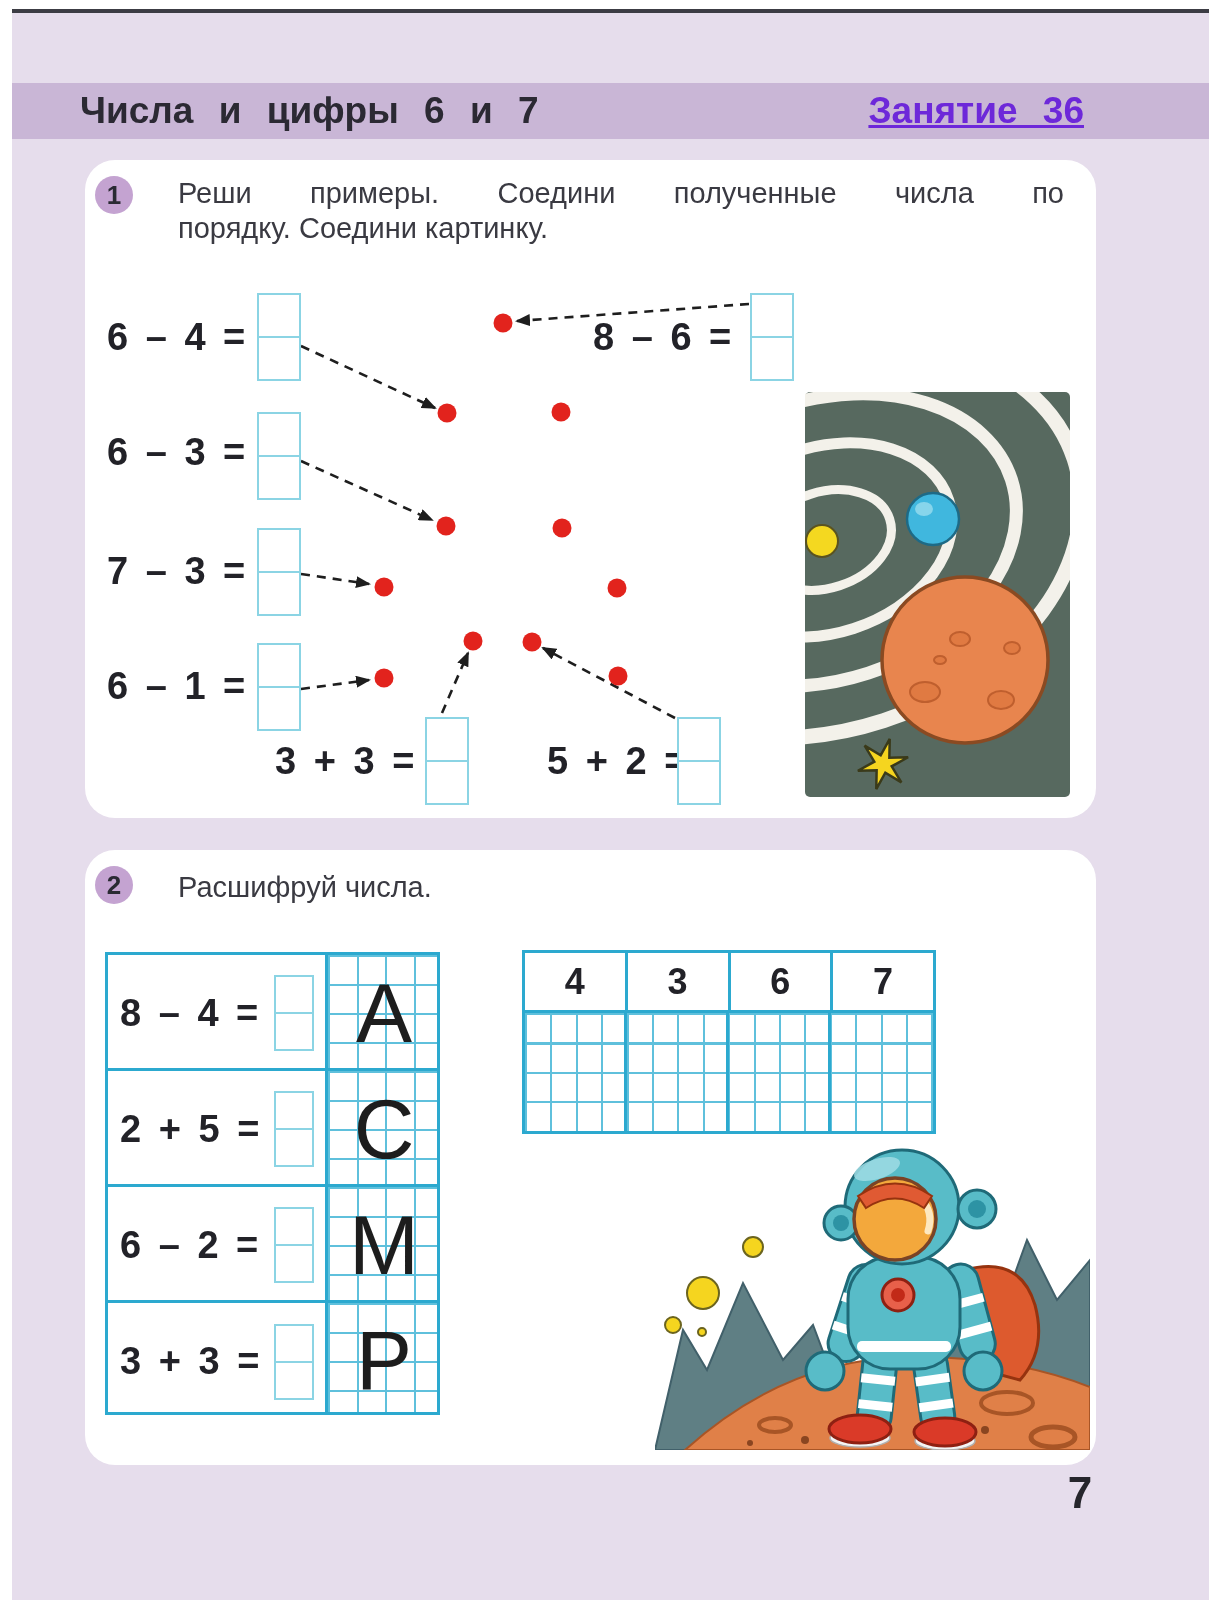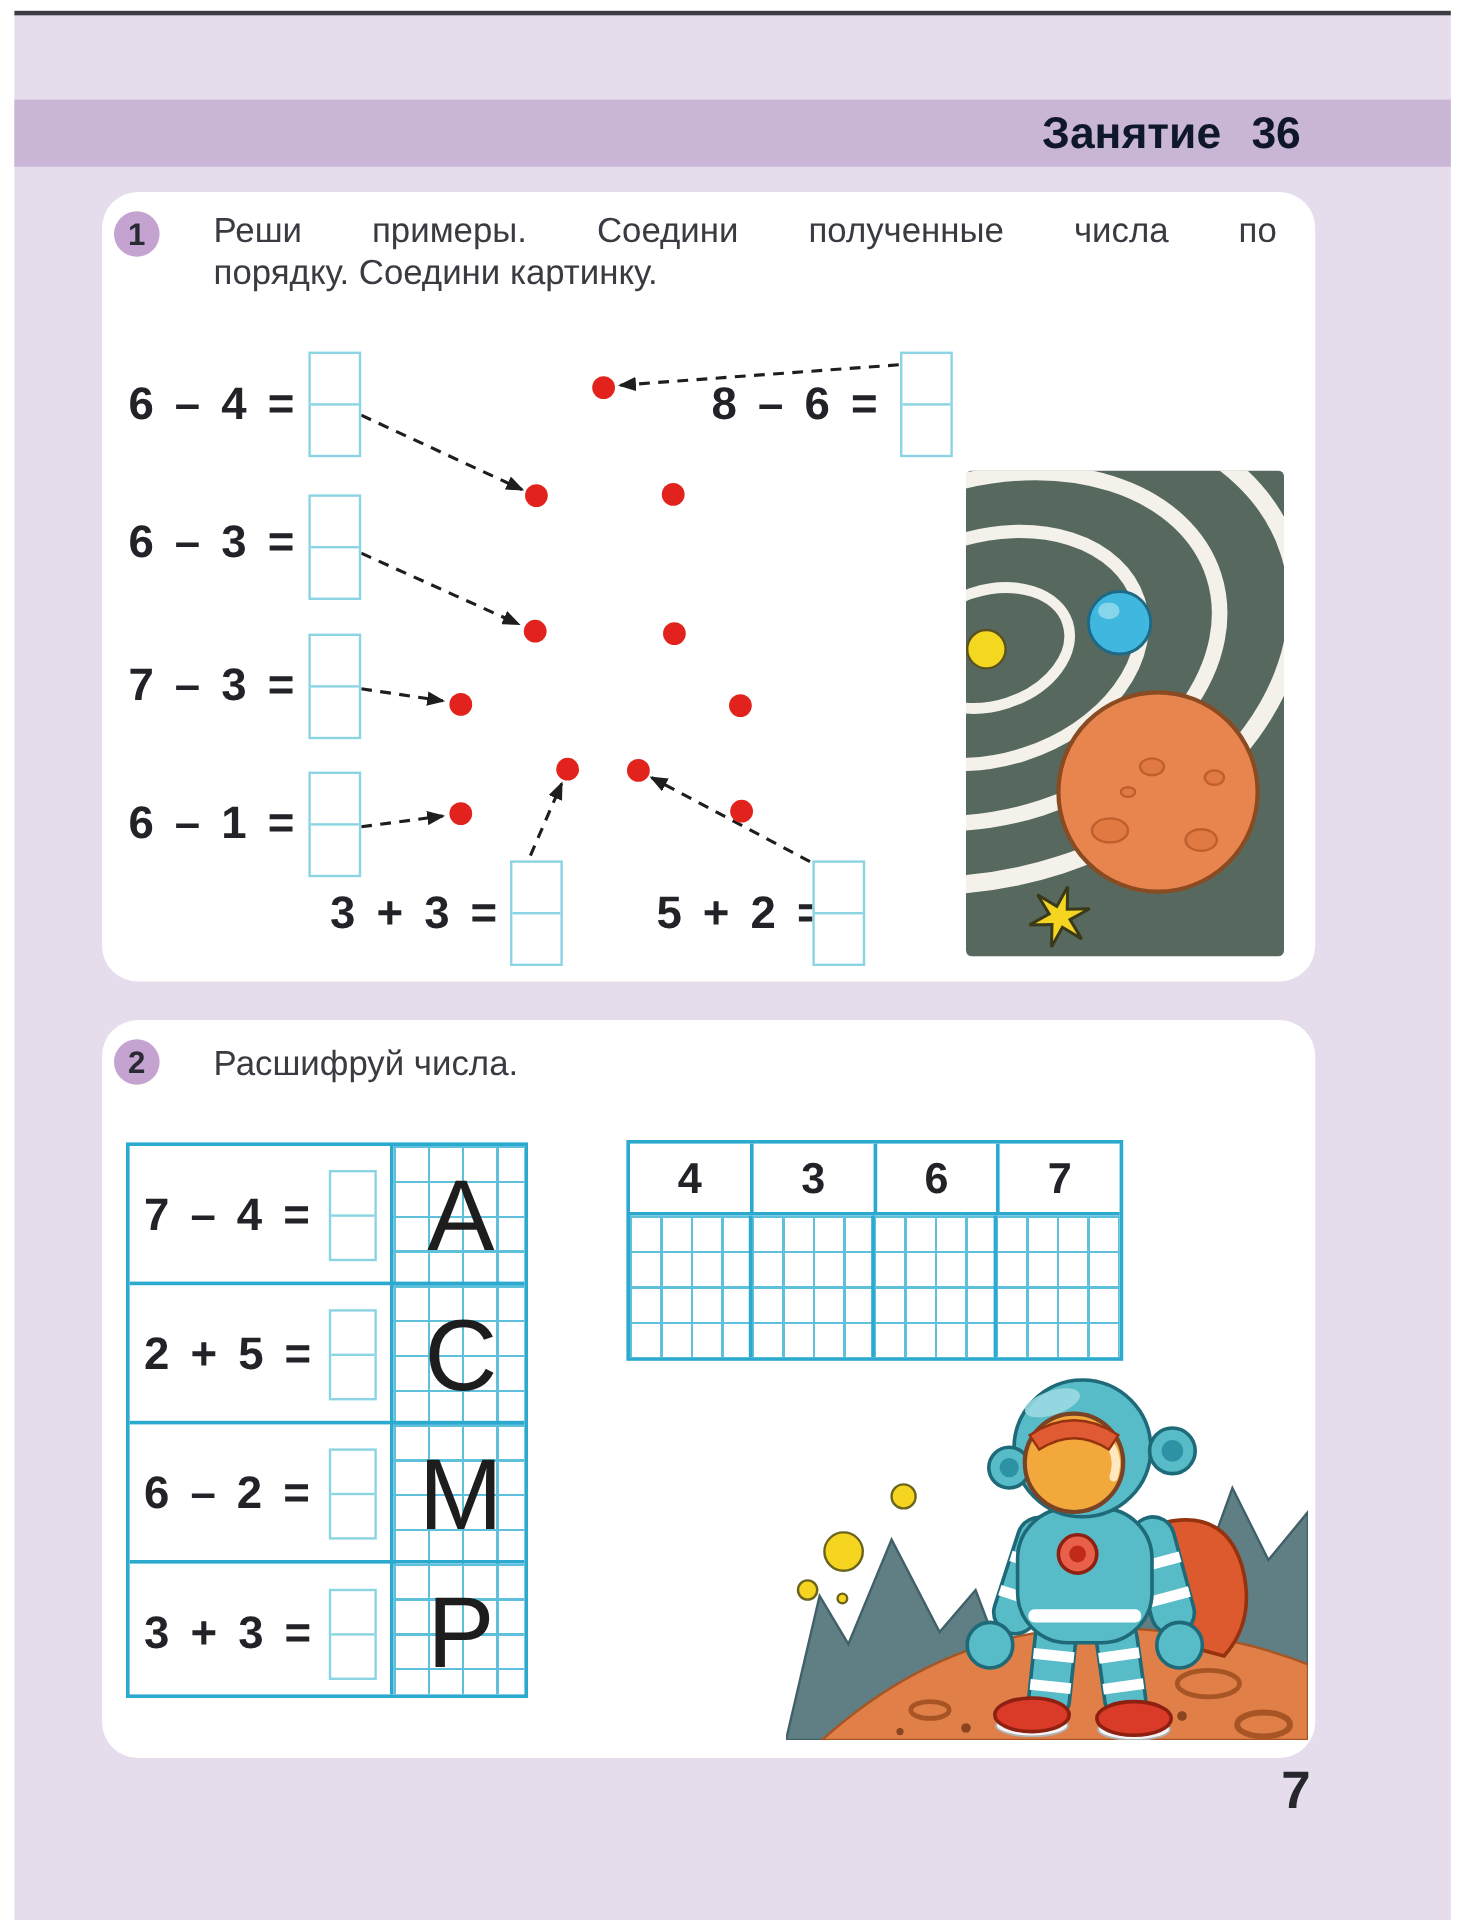--- a/index.html
+++ b/index.html
@@ -4,21 +4,21 @@
 <style>
   html,body{margin:0;padding:0;background:#ffffff;}
   .page{position:relative;width:1222px;height:1600px;background:#ffffff;overflow:hidden;
         font-family:"Liberation Sans",sans-serif;color:#2a2a33;}
   .top-edge{position:absolute;left:12px;top:9px;width:1197px;height:4px;background:#3c3c44;}
   .page-bg{position:absolute;left:12px;top:13px;width:1197px;height:1587px;background:#e6ddec;}
   .header-band{position:absolute;left:12px;top:83px;width:1197px;height:56px;background:#c9b6d6;}
   .header-band .title{position:absolute;left:68px;top:0;line-height:56px;font-size:37px;font-weight:bold;
         word-spacing:15px;color:#2b2933;}
   .header-band .lesson{position:absolute;right:125px;top:0;line-height:56px;font-size:37px;font-weight:bold;
-        word-spacing:15px;color:#0f172a;}
+        word-spacing:15px;color:#6d28d9;text-decoration:underline;}
   .panel{position:absolute;left:85px;width:1011px;background:#ffffff;border-radius:30px;}
   .panel1{top:160px;height:658px;}
   .panel2{top:850px;height:615px;}
   .badge{position:absolute;left:10px;top:16px;width:38px;height:38px;border-radius:50%;
         background:#c4a3d1;text-align:center;line-height:38px;font-size:26px;font-weight:bold;color:#2a2a33;}
   .instr{position:absolute;left:93px;top:16px;width:886px;font-size:29px;line-height:35px;color:#3a3a42;}
   .instr .l1{text-align:justify;text-align-last:justify;}
   .eq{position:absolute;height:52px;line-height:52px;font-size:38px;font-weight:bold;color:#222228;
         letter-spacing:1px;word-spacing:5px;white-space:nowrap;}
   .abox{position:absolute;width:44px;height:88px;border:2.5px solid #8bd4e4;background:#ffffff;box-sizing:border-box;}
@@ -53,20 +53,21 @@
         font-size:44px;font-weight:bold;color:#26262c;}
 </style>
 </head>
 <body>
 
 <div class="page">
   <div class="top-edge"></div>
   <div class="page-bg"></div>
 
   <div class="header-band">
+    <span class="title">Числа и цифры 6 и 7</span>
     <span class="lesson">Занятие 36</span>
   </div>
 
   <section class="panel panel1">
     <div class="badge">1</div>
     <div class="instr">
       <div class="l1">Реши примеры. Соедини полученные числа по</div>
       <div class="l2">порядку. Соедини картинку.</div>
     </div>
 
@@ -155,21 +156,21 @@
   <section class="panel panel2">
     <div class="badge">2</div>
     <div class="instr" style="top:20px">Расшифруй числа.</div>
 
     <div class="dtable">
       <div class="dletters"></div>
       <div class="dsep" style="top:113px"></div>
       <div class="dsep" style="top:229px"></div>
       <div class="dsep" style="top:345px"></div>
 
-      <div class="deq" style="top:33px">7 – 4 =</div>
+      <div class="deq" style="top:33px">8 – 4 =</div>
       <div class="abox sm" style="left:166px;top:20px">
           <div class="mid"></div>
         </div>
       <div class="dletter" style="top:1px">А</div>
 
       <div class="deq" style="top:149px">2 + 5 =</div>
       <div class="abox sm" style="left:166px;top:136px">
           <div class="mid"></div>
         </div>
       <div class="dletter" style="top:117px">С</div>

